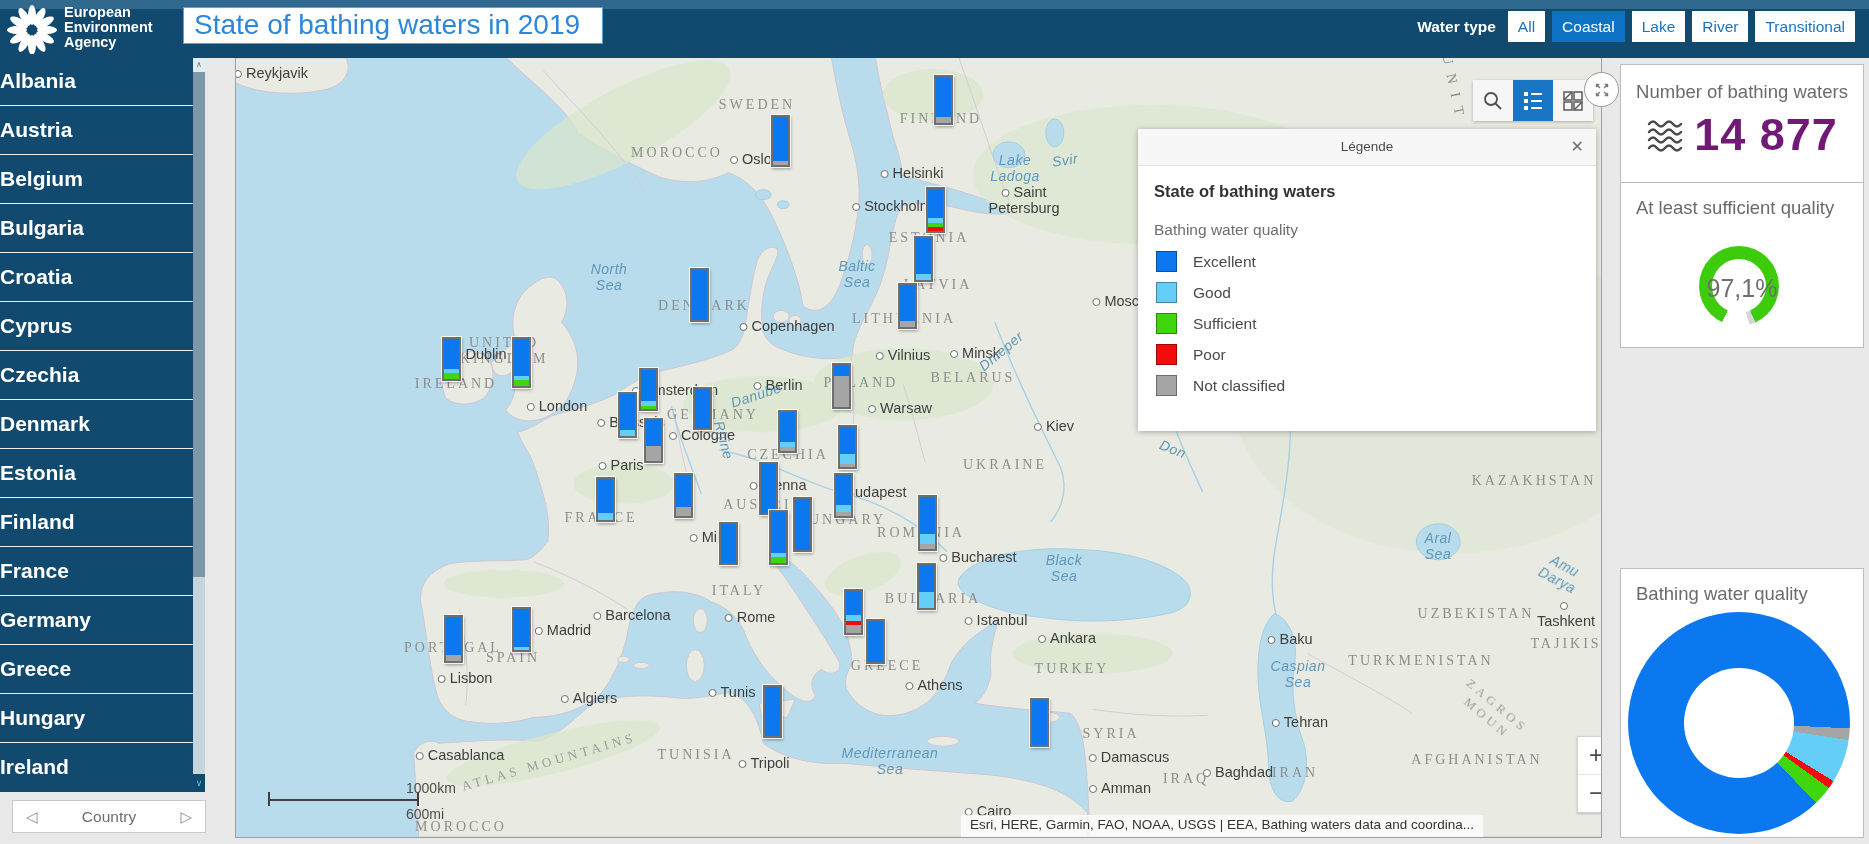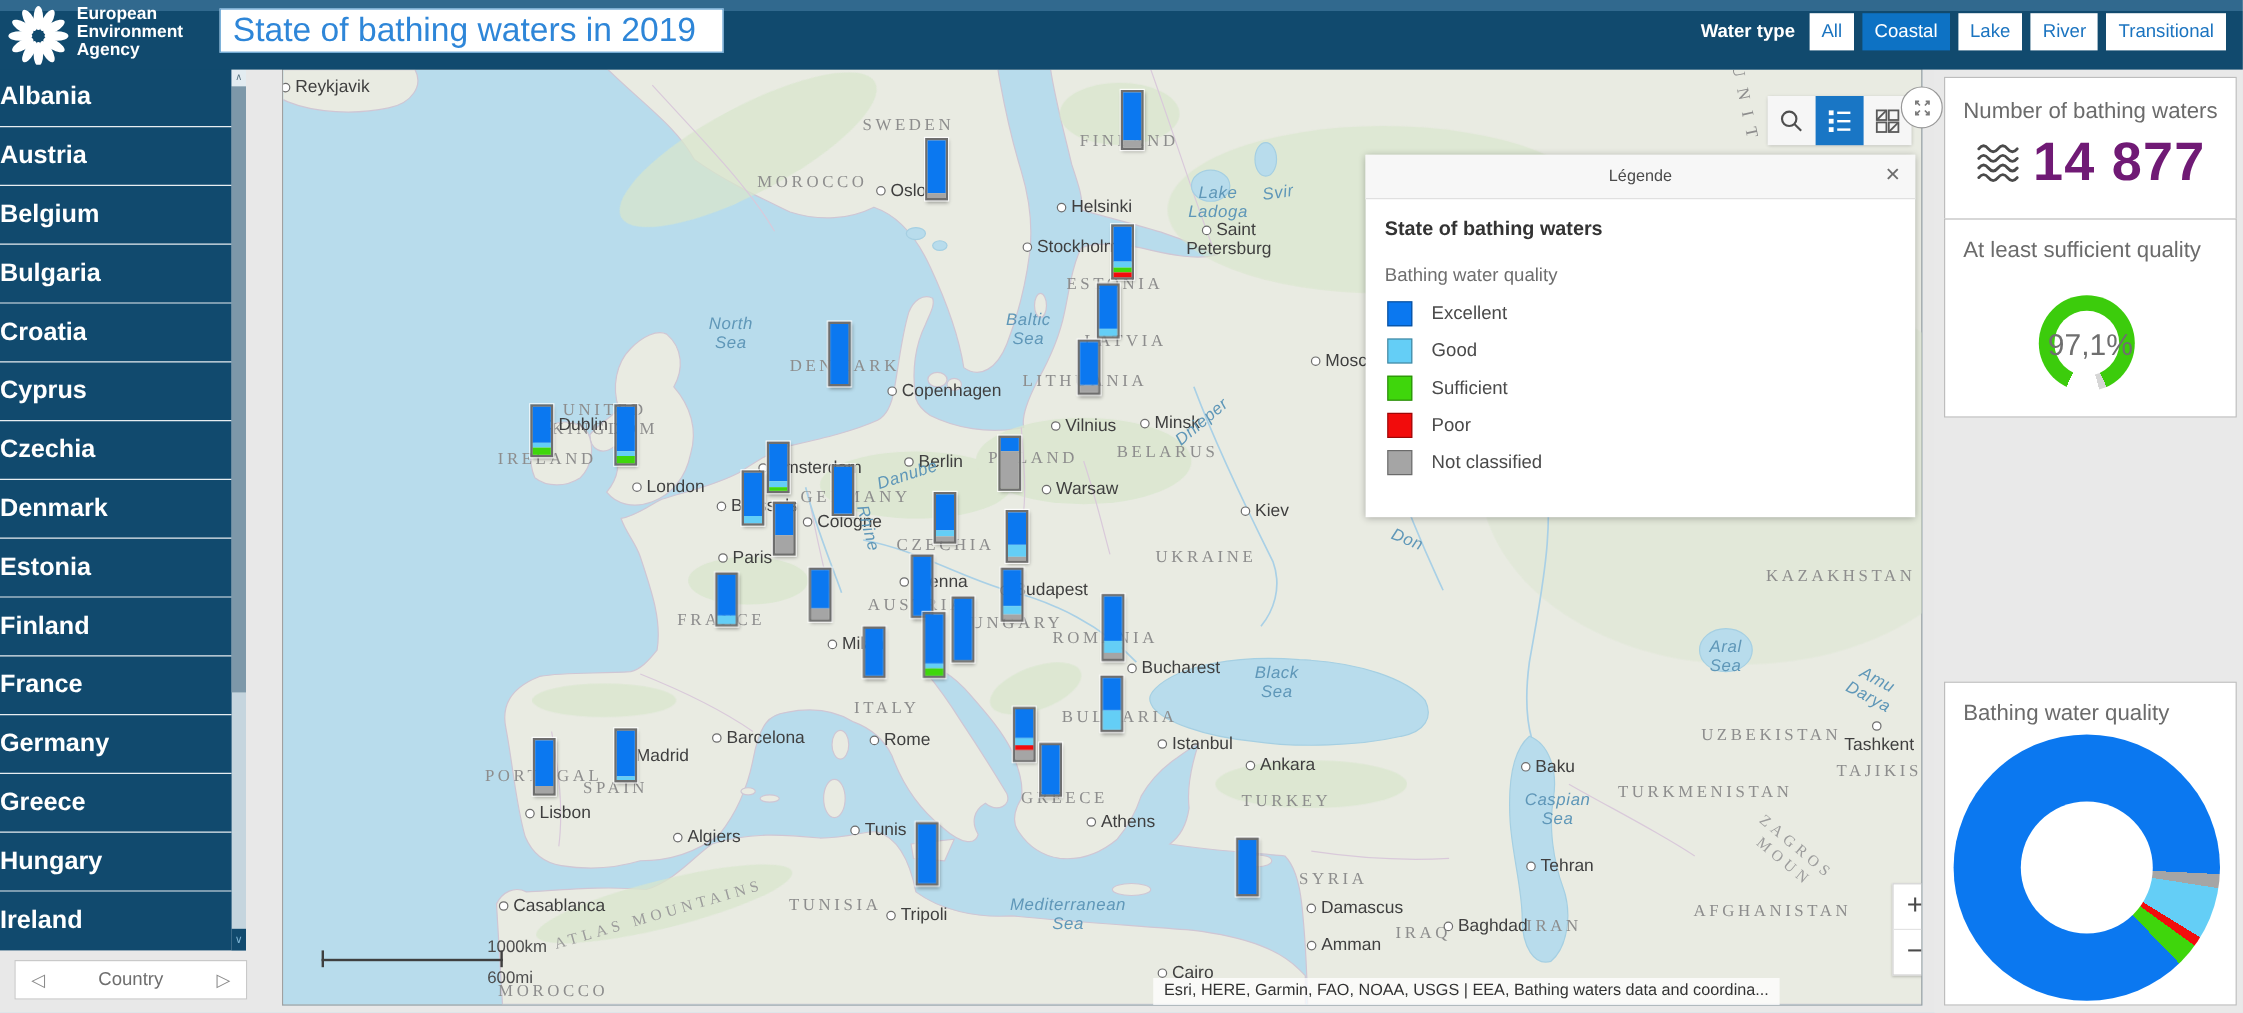--- a/index.html
+++ b/index.html
@@ -289,21 +289,21 @@
       <span class="lbl t" style="left: 542px; top: 327px; transform: translate(-50%, -50%);"><span class="dot"></span>Berlin</span>
       <span class="lbl t" style="left: 664px; top: 350px; transform: translate(-50%, -50%);"><span class="dot"></span>Warsaw</span>
       <span class="lbl t" style="left: 395px; top: 364px; transform: translate(-50%, -50%);"><span class="dot"></span>Brussels</span>
       <span class="lbl t" style="left: 466px; top: 377px; transform: translate(-50%, -50%);"><span class="dot"></span>Cologne</span>
       <span class="lbl t" style="left: 818px; top: 368px; transform: translate(-50%, -50%);"><span class="dot"></span>Kiev</span>
       <span class="lbl t" style="left: 385px; top: 407px; transform: translate(-50%, -50%);"><span class="dot"></span>Paris</span>
       <span class="lbl t" style="left: 542px; top: 427px; transform: translate(-50%, -50%);"><span class="dot"></span>Vienna</span>
       <span class="lbl t" style="left: 634px; top: 434px; transform: translate(-50%, -50%);"><span class="dot"></span>Budapest</span>
       <span class="lbl t" style="left: 742px; top: 499px; transform: translate(-50%, -50%);"><span class="dot"></span>Bucharest</span>
       <span class="lbl t" style="left: 477px; top: 479px; transform: translate(-50%, -50%);"><span class="dot"></span>Milan</span>
-      <span class="lbl t" style="left: 310px; top: 572px; transform: translate(-50%, -50%);"><span class="dot"></span>Madrid</span>
+      <span class="lbl t" style="left: 327px; top: 572px; transform: translate(-50%, -50%);"><span class="dot"></span>Madrid</span>
       <span class="lbl t" style="left: 396px; top: 557px; transform: translate(-50%, -50%);"><span class="dot"></span>Barcelona</span>
       <span class="lbl t" style="left: 229px; top: 620px; transform: translate(-50%, -50%);"><span class="dot"></span>Lisbon</span>
       <span class="lbl t" style="left: 514px; top: 559px; transform: translate(-50%, -50%);"><span class="dot"></span>Rome</span>
       <span class="lbl t" style="left: 760px; top: 562px; transform: translate(-50%, -50%);"><span class="dot"></span>Istanbul</span>
       <span class="lbl t" style="left: 831px; top: 580px; transform: translate(-50%, -50%);"><span class="dot"></span>Ankara</span>
       <span class="lbl t" style="left: 698px; top: 627px; transform: translate(-50%, -50%);"><span class="dot"></span>Athens</span>
       <span class="lbl t" style="left: 353px; top: 640px; transform: translate(-50%, -50%);"><span class="dot"></span>Algiers</span>
       <span class="lbl t" style="left: 496px; top: 634px; transform: translate(-50%, -50%);"><span class="dot"></span>Tunis</span>
       <span class="lbl t" style="left: 528px; top: 705px; transform: translate(-50%, -50%);"><span class="dot"></span>Tripoli</span>
       <span class="lbl t" style="left: 224px; top: 697px; transform: translate(-50%, -50%);"><span class="dot"></span>Casablanca</span>

